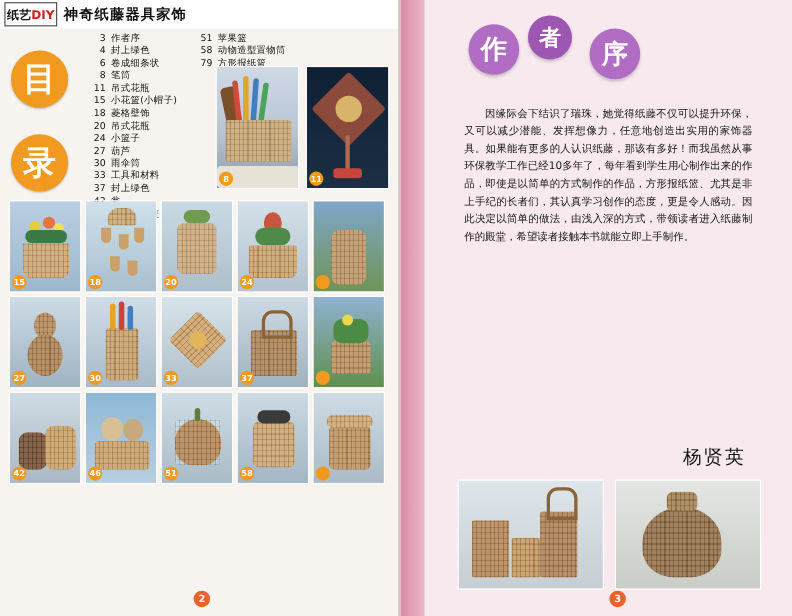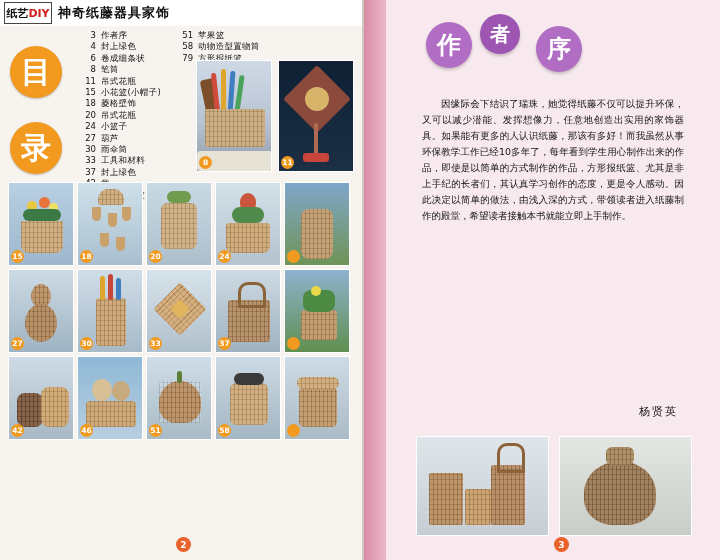--- a/index.html
+++ b/index.html
@@ -107,21 +107,21 @@
   .bubble.small{width:40px;height:40px;font-size:20px;background:#9d57b2;}
 
   .preface-body{
     position:absolute;left:36px;top:96px;width:262px;
     font-size:9.5px;line-height:16px;color:#141414;
     text-align:justify;
   }
   .preface-body p{margin:0 0 10px 0;text-indent:19px;}
   .sign{
     position:absolute;right:42px;top:404px;
-    font-size:11px;color:#141414;letter-spacing:2px;margin-left:31px;
+    font-size:17px;color:#141414;letter-spacing:2px;margin-left:31px;
   }
   .right-photos{
     position:absolute;left:30px;top:436px;width:276px;height:100px;
     display:flex;gap:10px;
   }
   .right-photos .rp{position:relative;flex:1;overflow:hidden;border:1px solid #fff;}
   .pagenum-right{
     position:absolute;left:168px;bottom:8px;
     width:15px;height:15px;border-radius:50%;
     background:#e8622a;color:#fff;font-size:9px;font-weight:bold;

